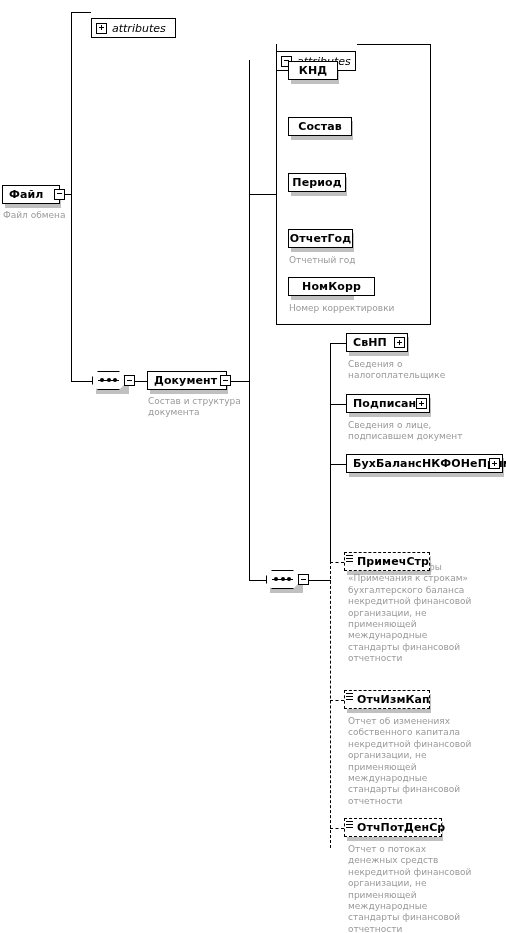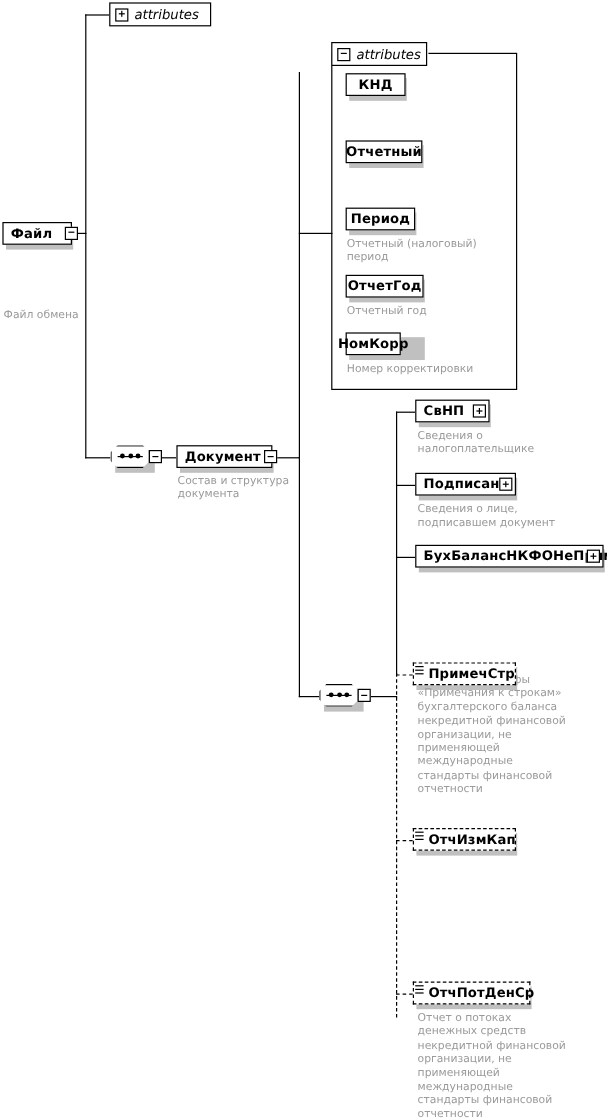--- a/index.html
+++ b/index.html
@@ -115,20 +115,21 @@
     background: #ffffff;
     height: 20px;
     display: flex;
     align-items: center;
     padding-left: 20px;
     padding-right: 7px;
     font-size: 11px;
     font-style: italic;
     color: #000000;
     white-space: nowrap;
+    margin-top: 16px;
   }
   .attrbox .expander {
     left: 4px;
     top: 3.5px;
   }
   
   .attrpanel {
     position: absolute;
     box-sizing: border-box;
     border: 1.3px solid #000000;
@@ -215,58 +216,57 @@
   <div class="attrbox" style="left:91px; top:2px; width:85px; z-index:4;">
     <span class="expander plus"></span>
     <span>attributes</span>
   </div>
 
   <div class="shadow" style="left:5px; top:189px; width:56px; height:19px;"></div>
   <div class="node" style="left:2px; top:185px; width:58px; height:19px; justify-content:flex-start; z-index:4;">
     <span>Файл</span>
   </div>
   <div class="expander" style="left:54px; top:188.5px; z-index:5;"></div>
-  <div class="doc" style="left:3px; top:210px; width:120px;margin-top:48px;">Файл обмена</div>
+  <div class="doc" style="left:3px; top:210px; width:120px;">Файл обмена</div>
 
   <div class="attrpanel" style="left:276px; top:44px; width:155px; height:281px;"></div>
 
   <div class="erase" style="left:277px; top:43px; width:80px; height:3px;"></div>
 
   <div class="attrbox" style="left:276px; top:35px; width:80px; z-index:4;">
     <span class="expander"></span>
     <span>attributes</span>
   </div>
 
   <div class="ln v" style="left:249px; top:60px; height:322px;"></div>
   <div class="ln h" style="left:249px; top:194px; width:28px;"></div>
 
   <div class="shadow" style="left:291px; top:65px; width:48px; height:19px;"></div>
   <div class="node" style="left:288px; top:61px; width:50px; height:19px; z-index:4; justify-content:center;">
     <span>КНД</span>
   </div>
 
   <div class="shadow" style="left:291px; top:121px; width:62px; height:19px;"></div>
   <div class="node" style="left:288px; top:117px; width:64px; height:19px; z-index:4; justify-content:center;">
-    <span>Отчетный</span>
+    <span>Состав</span>
   </div>
 
   <div class="shadow" style="left:291px; top:177px; width:56px; height:19px;"></div>
   <div class="node" style="left:288px; top:173px; width:58px; height:19px; z-index:4; justify-content:center;">
     <span>Период</span>
   </div>
-  <div class="doc" style="left:289px; top:199px; width:118px;">Отчетный (налоговый) период</div>
 
   <div class="shadow" style="left:291px; top:233px; width:63px; height:19px;"></div>
   <div class="node" style="left:288px; top:229px; width:65px; height:19px; z-index:4; justify-content:center;">
     <span>ОтчетГод</span>
   </div>
   <div class="doc" style="left:289px; top:255px; width:118px;">Отчетный год</div>
 
   <div class="shadow" style="left:291px; top:281px; width:63px; height:19px;"></div>
-  <div class="node" style="left:288px; top:277px; width:46px; height:19px; z-index:4; justify-content:center;">
+  <div class="node" style="left:288px; top:277px; width:87px; height:19px; z-index:4; justify-content:center;">
     <span>НомКорр</span>
   </div>
   <div class="doc" style="left:289px; top:303px; width:128px;">Номер корректировки</div>
 
   <div class="shadow" style="left:96px; top:375px; width:33px; height:19px;"></div>
   <div class="seq" style="left:92px; top:371px;">
     <div class="body"></div>
     <div class="line"></div>
     <div class="dot d1"></div>
     <div class="dot d2"></div>
@@ -341,20 +341,21 @@
   <div class="ln dashed-h" style="left:330px; top:700px; width:14px;"></div>
   <div class="shadow" style="left:347px; top:694px; width:84px; height:19px;"></div>
   <div class="node optional" style="left:344px; top:690px; width:86px; height:19px; z-index:4; padding-left:12px;">
     <span>ОтчИзмКап</span>
   </div>
   <div class="seqmark" style="left:346px; top:693px;">
     <i></i>
       <i></i>
       <i></i>
   </div>
+  <div class="doc" style="left:348px; top:716px; width:128px;">Отчет об изменениях собственного капитала некредитной финансовой организации, не применяющей международные стандарты финансовой отчетности</div>
 
   <div class="ln dashed-h" style="left:330px; top:828px; width:14px;"></div>
   <div class="shadow" style="left:347px; top:822px; width:96px; height:19px;"></div>
   <div class="node optional" style="left:344px; top:818px; width:98px; height:19px; z-index:4; padding-left:12px;">
     <span>ОтчПотДенСр</span>
   </div>
   <div class="seqmark" style="left:346px; top:821px;">
     <i></i>
       <i></i>
       <i></i>

